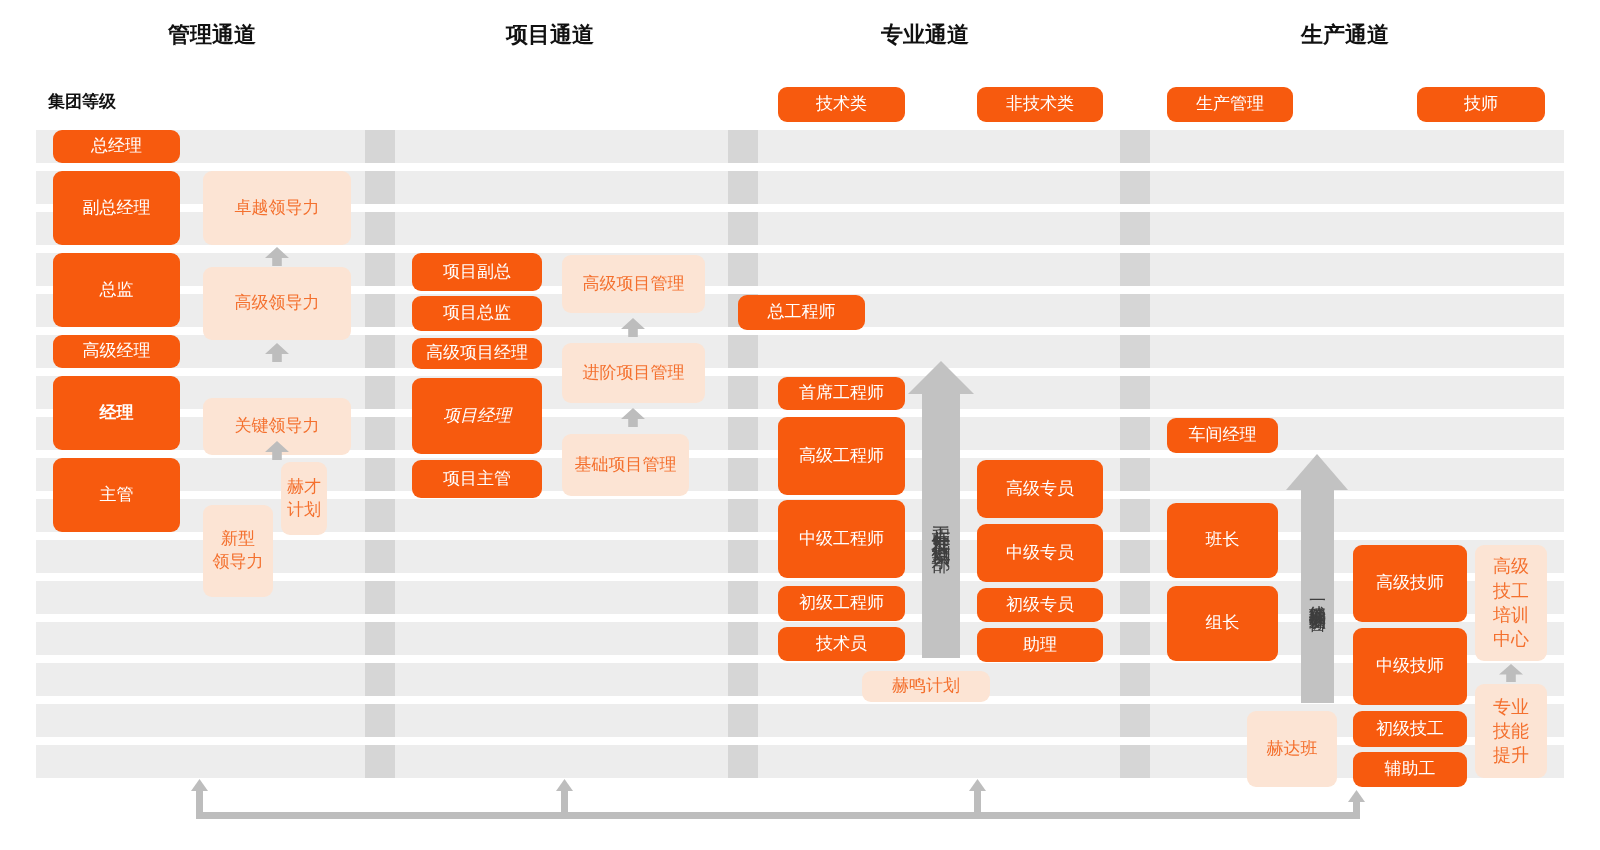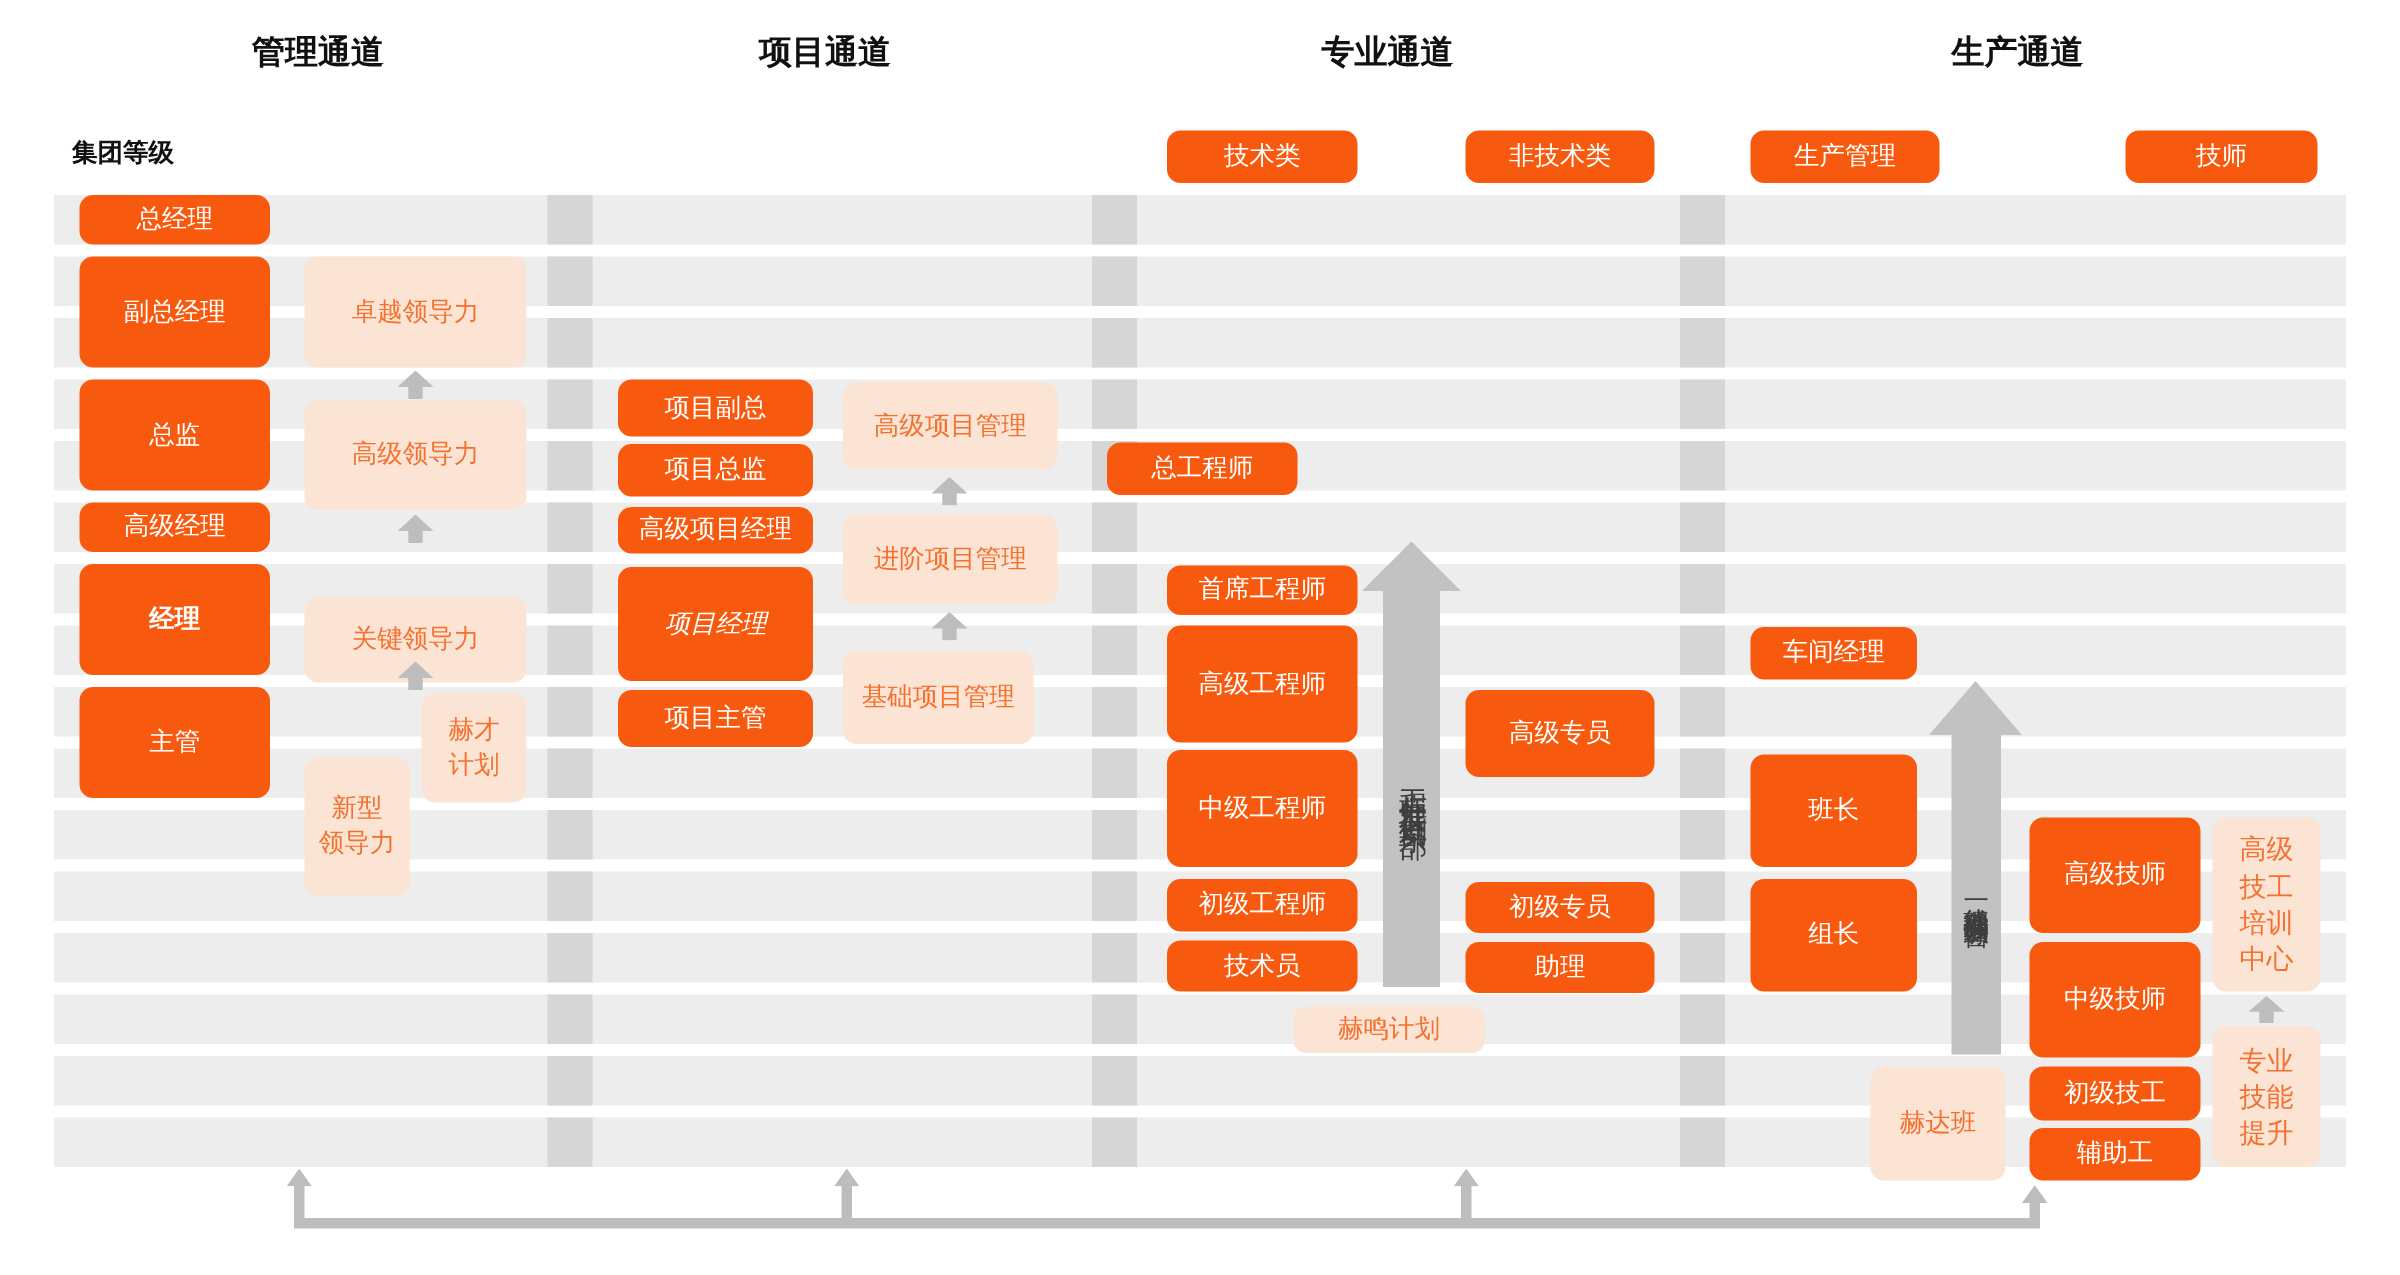--- a/index.html
+++ b/index.html
@@ -133,21 +133,21 @@
   <div class="abs solid" style="left:53px;top:253px;width:127px;height:74px;">总监</div>
   <div class="abs solid" style="left:53px;top:335px;width:127px;height:33px;">高级经理</div>
   <div class="abs solid" style="left:53px;top:376px;width:127px;height:74px;font-weight:bold;">经理</div>
   <div class="abs solid" style="left:53px;top:458px;width:127px;height:74px;">主管</div>
 
   <div class="abs light" style="left:203px;top:171px;width:148px;height:74px;">卓越领导力</div>
   <div class="abs light" style="left:203px;top:267px;width:148px;height:73px;">高级领导力</div>
   <div class="abs light" style="left:203px;top:365px;width:148px;height:57px;margin-top:33px;">关键领导力</div>
   <div class="abs light" style="left:203px;top:480px;width:70px;height:92px;margin-top:25px;">新型
 领导力</div>
-  <div class="abs light" style="left:281px;top:462px;width:70px;height:73px;">赫才
+  <div class="abs light" style="left:281px;top:462px;width:46px;height:73px;">赫才
 计划</div>
   <div class="abs mini-arrow" style="left:265px;top:247px;width:24px;height:19px;"></div>
   <div class="abs mini-arrow" style="left:265px;top:343px;width:24px;height:19px;"></div>
   <div class="abs mini-arrow" style="left:265px;top:441px;width:24px;height:19px;"></div>
 
   <div class="abs solid" style="left:412px;top:253px;width:130px;height:38px;">项目副总</div>
   <div class="abs solid" style="left:412px;top:296px;width:130px;height:35px;">项目总监</div>
   <div class="abs solid" style="left:412px;top:338px;width:130px;height:31px;">高级项目经理</div>
   <div class="abs solid" style="left:412px;top:378px;width:130px;height:76px;font-style:italic;">项目经理</div>
   <div class="abs solid" style="left:412px;top:460px;width:130px;height:38px;">项目主管</div>
@@ -166,20 +166,21 @@
   <div class="abs solid" style="left:778px;top:627px;width:127px;height:34px;">技术员</div>
 
   <div class="abs bigarrow" style="left:908px;top:361px;width:66px;height:297px;">
     <div class="head" style="width:66px;height:33px;"></div>
     <div class="shaft" style="left:14px;top:33px;width:38px;height:264px;">
       <span class="vtext" style="font-size:19px;letter-spacing:3px;">工程师发展计划俱乐部</span>
     </div>
   </div>
 
   <div class="abs solid" style="left:977px;top:460px;width:126px;height:58px;">高级专员</div>
+  <div class="abs solid" style="left:977px;top:524px;width:126px;height:58px;">中级专员</div>
   <div class="abs solid" style="left:977px;top:588px;width:126px;height:34px;">初级专员</div>
   <div class="abs solid" style="left:977px;top:628px;width:126px;height:34px;">助理</div>
 
   <div class="abs light" style="left:862px;top:671px;width:128px;height:31px;">赫鸣计划</div>
 
   <div class="abs solid" style="left:1167px;top:418px;width:111px;height:35px;">车间经理</div>
   <div class="abs solid" style="left:1167px;top:503px;width:111px;height:75px;">班长</div>
   <div class="abs solid" style="left:1167px;top:586px;width:111px;height:75px;">组长</div>
 
   <div class="abs bigarrow" style="left:1286px;top:454px;width:62px;height:249px;">

